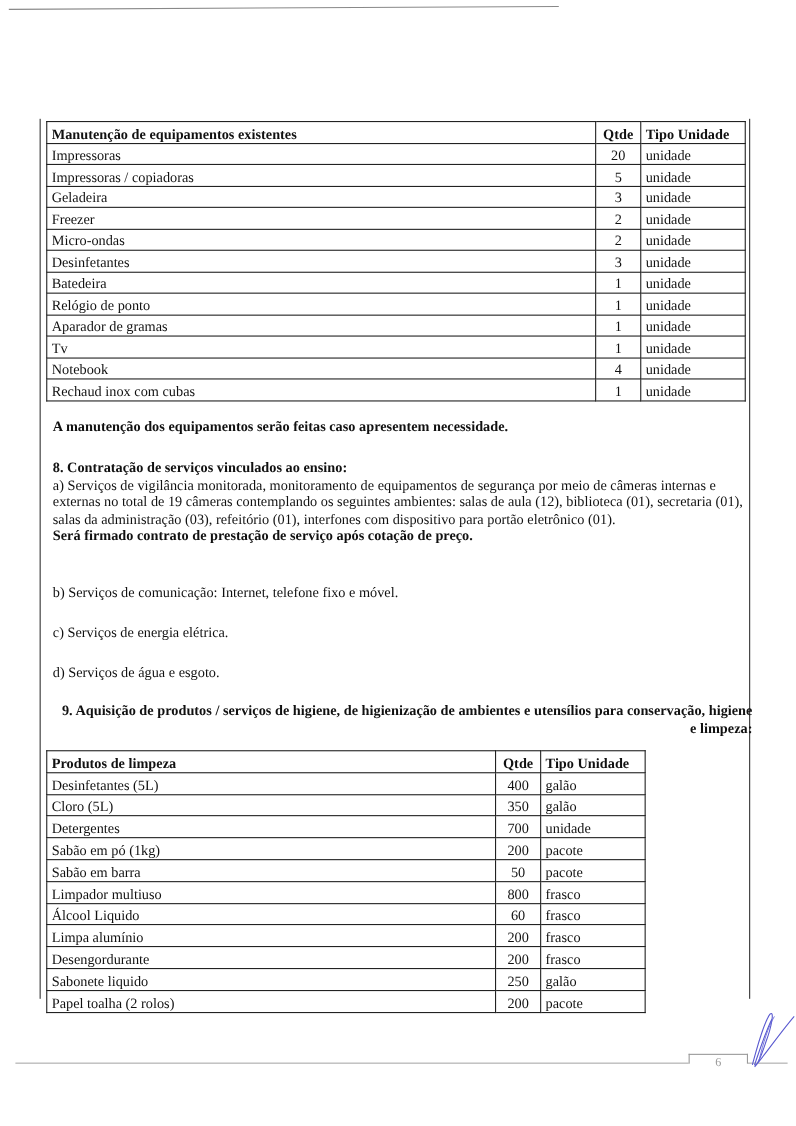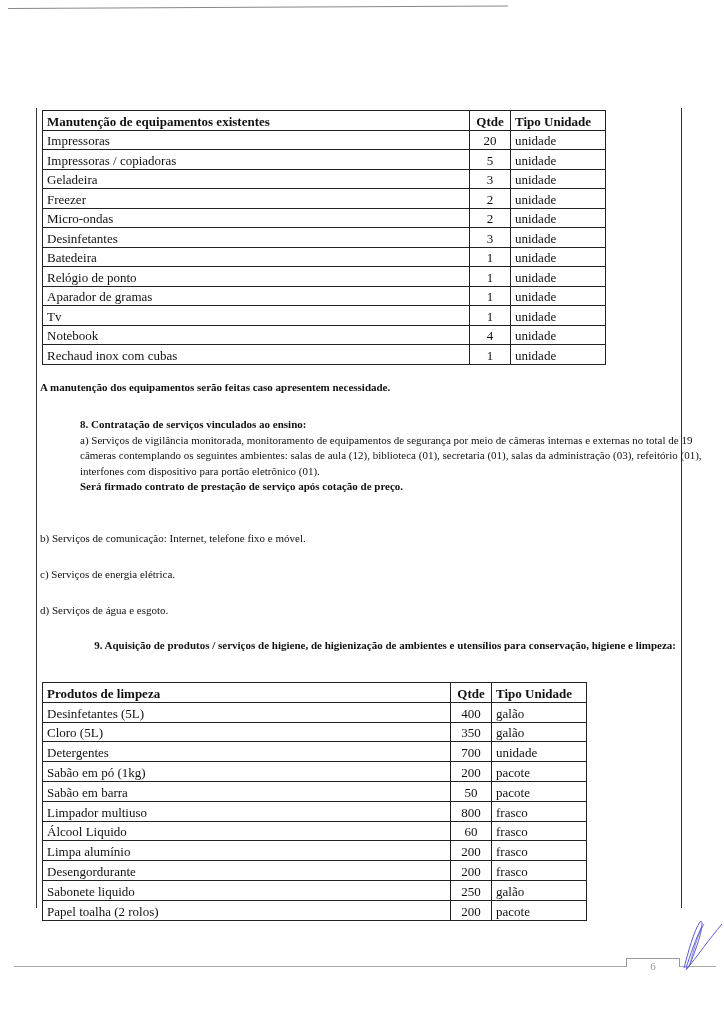--- a/index.html
+++ b/index.html
@@ -8,28 +8,28 @@
     font-family:"Liberation Serif", serif; color:#111;
   }
   .top-rule { position:absolute; left:8px; top:8px; width:500px; height:0; border-top:1px solid #888; transform:rotate(-0.3deg); transform-origin:left; }
   .frame { position:absolute; left:36px; top:108px; width:644px; height:800px; border-left:1px solid #333; border-right:1px solid #333; }
   table.grid { position:absolute; border-collapse:collapse; font-size:13px; line-height:15px; }
   table.grid td, table.grid th { border:1px solid #222; padding:1px 4px; height:16px; vertical-align:bottom; }
   table.grid th { font-weight:bold; text-align:left; }
   table.grid th.qh, table.grid td.q { text-align:center; width:36px; padding:1px 2px; }
   table.grid th.uh { width:86px; }
   table.grid td.u { width:86px; }
-  #t1 { left:42px; top:110px; width:564px; }
+  #t1 { left:42px; top:110px; width:636px; }
   #t2 { left:42px; top:682px; width:545px; }
   #t1 td, #t1 th { height:16.5px; }
   #t2 td, #t2 th { height:16.8px; }
-  .block { position:absolute; left:40px; width:636px; font-size:11px; line-height:15.5px; }
+  .block { position:absolute; left:48px; width:636px; font-size:13px; line-height:15.5px; }
   .b { font-weight:bold; }
   .note { top:380px; }
-  .s8 { top:417px;margin-left:40px; }
+  .s8 { top:417px; }
   .sb { top:531px; }
   .sc { top:567px; }
   .sd { top:603px; }
   .s9 { top:638px;text-align:right; }
   .footer-rule { position:absolute; top:966px; left:14px; height:0; border-top:1px solid #aaa; }
   .fr1 { width:612px; }
   .page-tab { position:absolute; left:626px; top:958px; width:52px; height:8px; border:1px solid #999; border-bottom:none; }
   .page-num { position:absolute; left:626px; top:960px; width:54px; text-align:center; font-size:11px; color:#999; }
   .fr2 { left:680px; width:36px; }
   .signature { position:absolute; left:680px; top:918px; width:44px; height:56px; }

